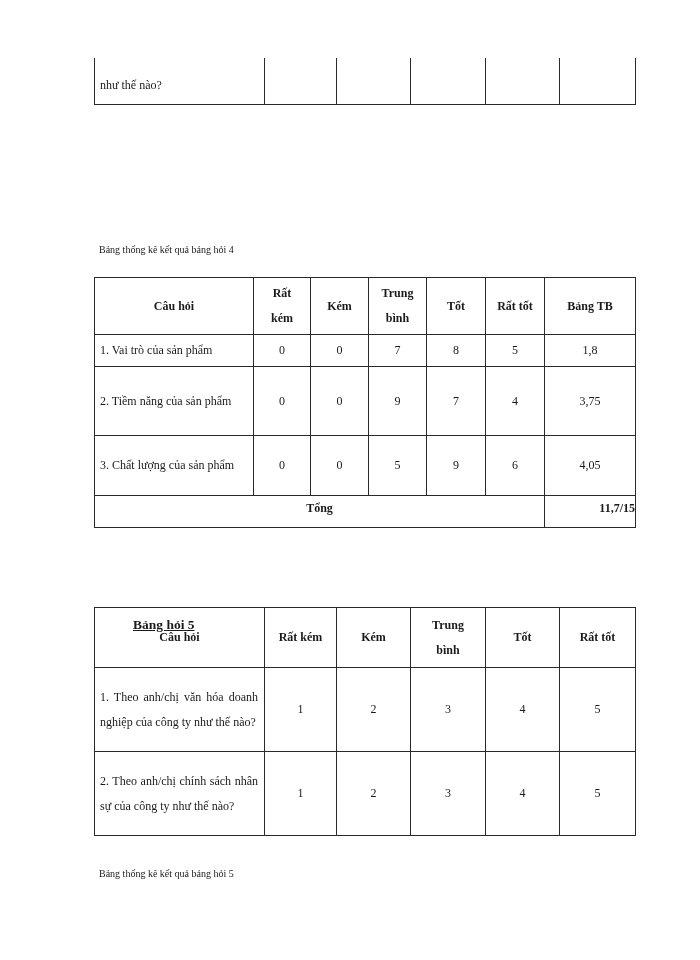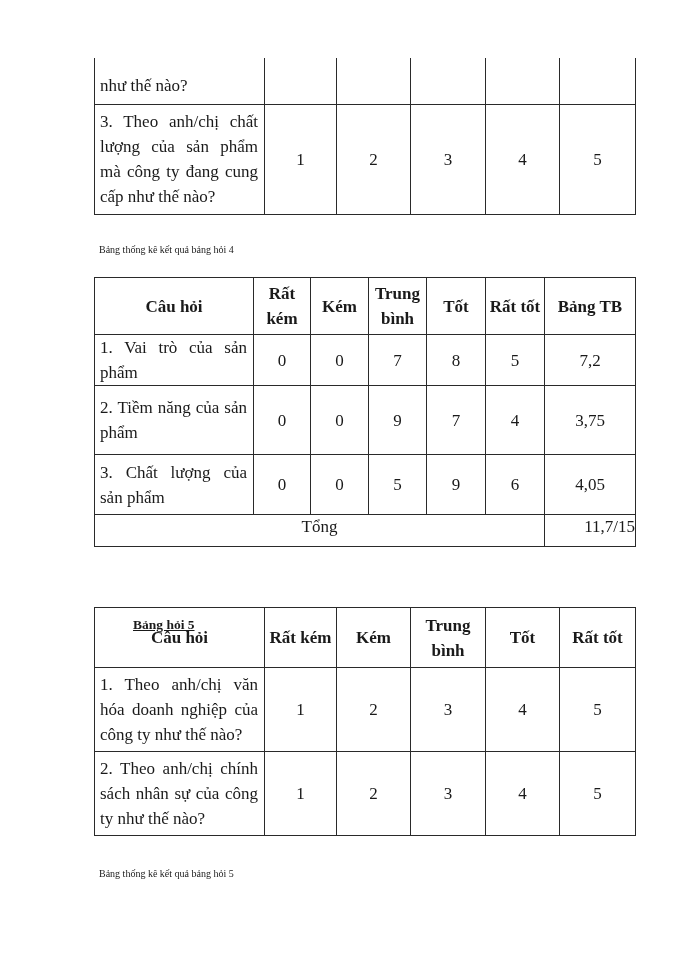--- a/index.html
+++ b/index.html
@@ -1,25 +1,25 @@
 <!DOCTYPE html>
 <html><head>
 <meta charset="utf-8">
 <style>
   html, body { margin: 0; padding: 0; background: #ffffff; }
   body { width: 700px; height: 960px; position: relative; overflow: hidden;
          font-family: "Liberation Serif", "DejaVu Serif", serif; color: #1a1a1a; }
   table { border-collapse: collapse; position: absolute; table-layout: fixed; }
-  td, th { border: 1px solid #2a2a2a; font-size: 17px; line-height: 25px; padding: 0; vertical-align: middle; }
+  td, th { border: 1px solid #2a2a2a; font-size: 12px; line-height: 25px; padding: 0; vertical-align: middle; }
   th { font-weight: bold; text-align: center; }
   td.q { text-align: justify; text-align-last: left; padding: 0 6px 0 5px; }
   td.c { text-align: center; }
   .caption { position: absolute; font-size: 10px; left: 99px; }
   .heading { position: absolute; left: 133px; font-size: 13.5px; font-weight: bold; text-decoration: underline; }
-  tr.bold td { font-weight: normal; }
+  tr.bold td { font-weight: bold; }
 </style>
 </head>
 <body>
 
 <table style="left:94px; top:58px; width:541px; border-top:none;">
   <colgroup>
       <col style="width:170px">
       <col style="width:72px">
       <col style="width:74px">
       <col style="width:75px">
@@ -27,28 +27,20 @@
       <col style="width:76px">
     </colgroup>
   <tbody>
       <tr style="height:46px;">
     <td class="q" style="border-top:none; vertical-align:bottom; padding-bottom:6px;">như thế nào?</td>
     <td class="c" style="border-top:none;"></td>
     <td class="c" style="border-top:none;"></td>
     <td class="c" style="border-top:none;"></td>
     <td class="c" style="border-top:none;"></td>
     <td class="c" style="border-top:none;"></td>
-  </tr>
-  <tr style="height:110px;">
-    <td class="q">3. Theo anh/chị chất lượng của sản phẩm mà công ty đang cung cấp như thế nào?</td>
-    <td class="c">1</td>
-    <td class="c">2</td>
-    <td class="c">3</td>
-    <td class="c">4</td>
-    <td class="c">5</td>
   </tr>
 </tbody>
   </table>
 
 <div class="caption" style="top:244px;">Bảng thống kê kết quả bảng hỏi 4</div>
 
 <table style="left:94px; top:277px; width:541px;">
   <colgroup>
       <col style="width:159px">
       <col style="width:57px">
@@ -68,21 +60,21 @@
     <th>Rất tốt</th>
     <th>Bảng TB</th>
   </tr>
   <tr style="height:32px;">
     <td class="q">1. Vai trò của sản phẩm</td>
     <td class="c">0</td>
     <td class="c">0</td>
     <td class="c">7</td>
     <td class="c">8</td>
     <td class="c">5</td>
-    <td class="c">7,2</td>
+    <td class="c">1,8</td>
   </tr>
   <tr style="height:69px;">
     <td class="q">2. Tiềm năng của sản phẩm</td>
     <td class="c">0</td>
     <td class="c">0</td>
     <td class="c">9</td>
     <td class="c">7</td>
     <td class="c">4</td>
     <td class="c">3,75</td>
   </tr>

